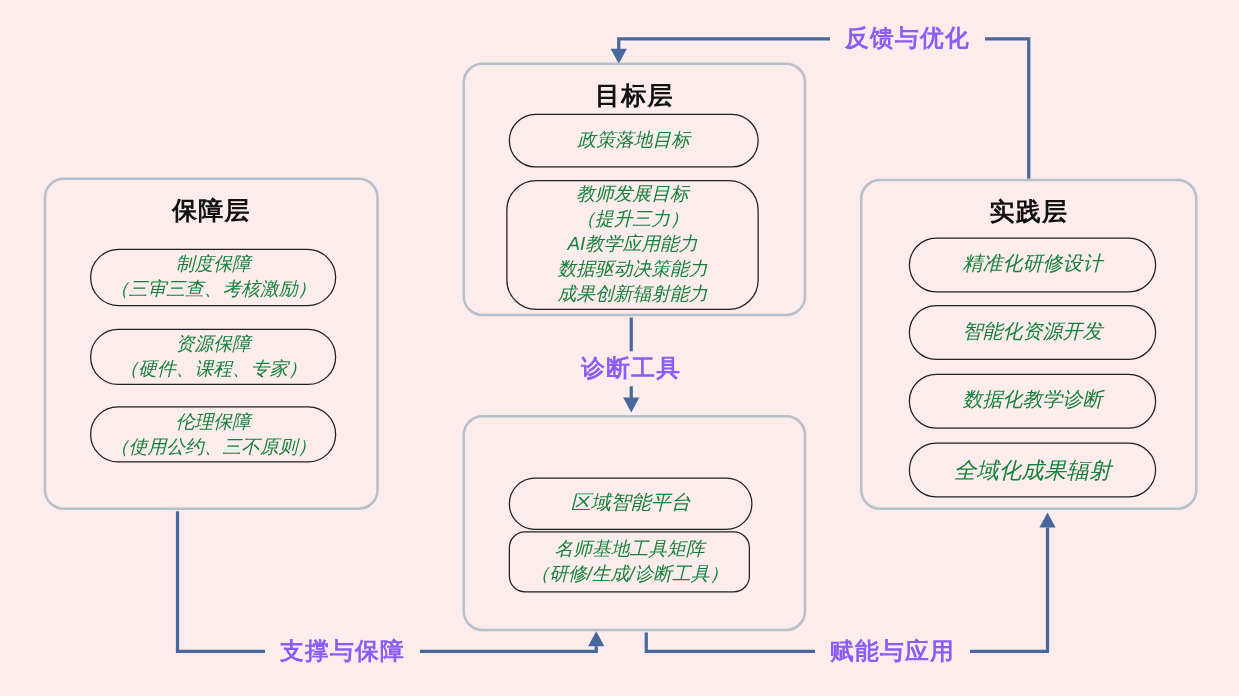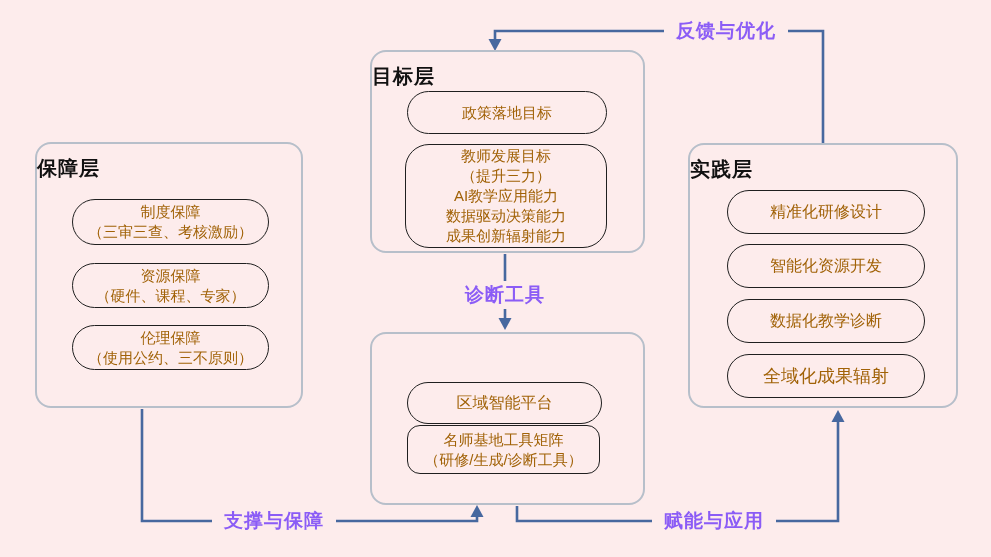--- a/index.html
+++ b/index.html
@@ -14,40 +14,41 @@
     overflow:hidden;
   }
   .layer-box{
     position:absolute;
     border:2px solid #b7bfca;
     border-radius:16px;
     background:#fdecec;
     box-sizing:border-box;
   }
   .layer-title{
-    text-align:left;
+    text-align:center;
     font-weight:bold;
     font-size:20px;
     color:#111;
     margin-top:11px;
     letter-spacing:1px;
   }
   .pill{
     position:absolute;
     border:1.5px solid #1f1f1f;
     background:#fdecec;
     box-sizing:border-box;
     display:flex;
     align-items:center;
     justify-content:center;
     text-align:center;
     white-space:pre-line;
     font-size:15px;
     line-height:20px;
-    color:#a16207;
+    color:#15803d;
+    font-style:italic;
   }
   .stadium{border-radius:23px;}
   .rounded{border-radius:13px;}
   .big-rounded{border-radius:24px;}
   .conn-label{
     position:absolute;
     transform:translate(-50%,-50%);
     background:#fdecec;
     padding:1px 12px;
     font-weight:bold;

